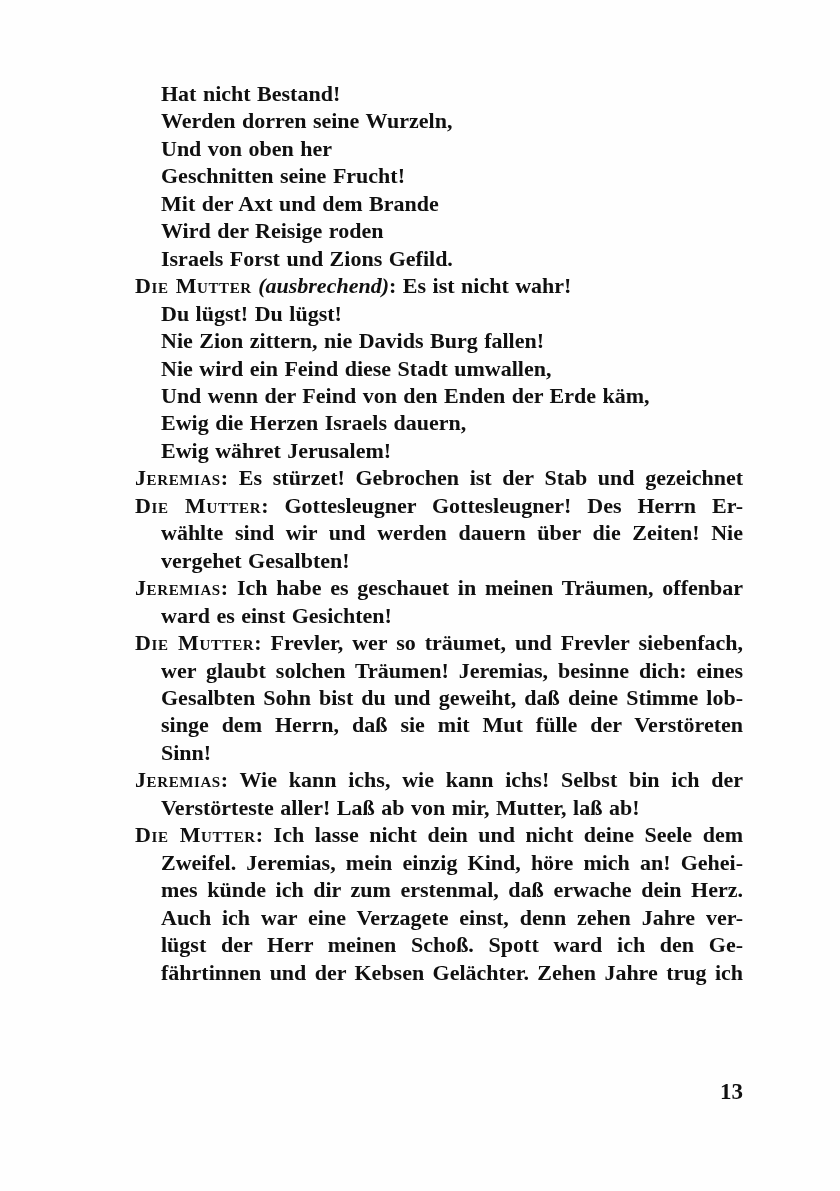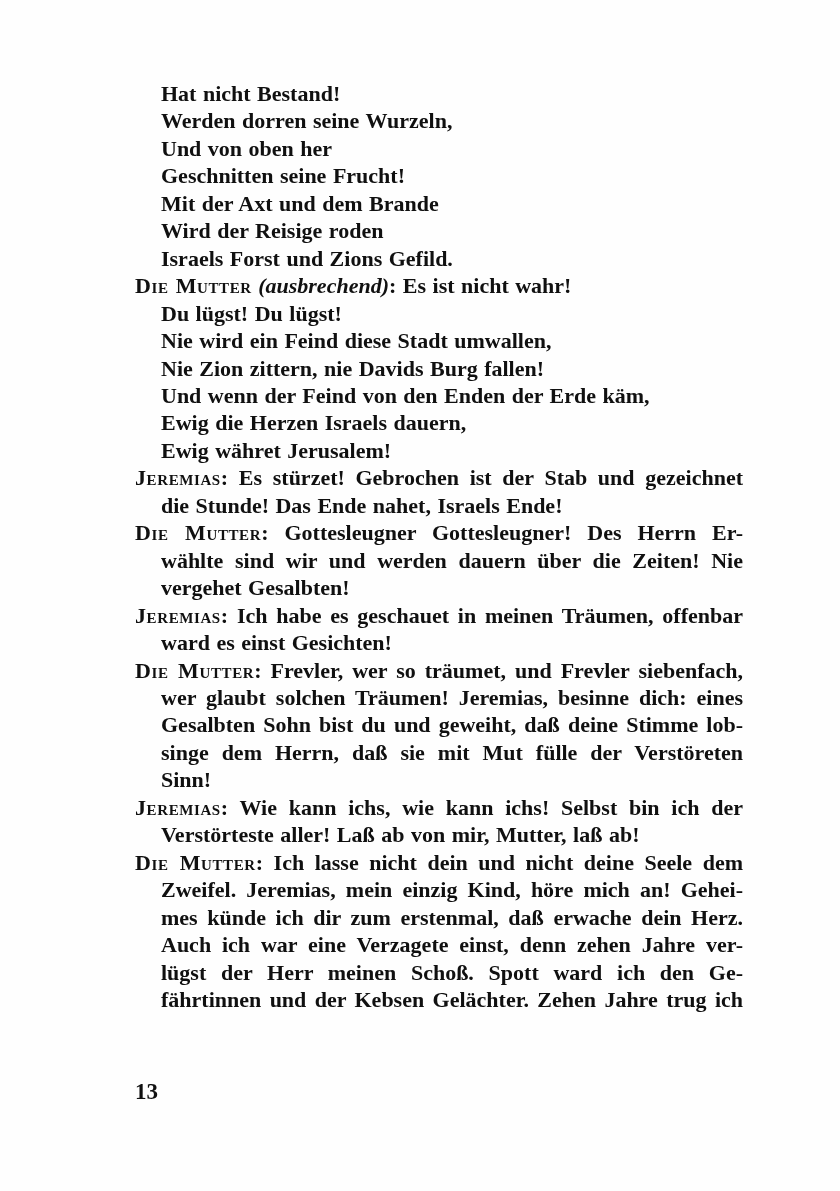--- a/index.html
+++ b/index.html
@@ -37,45 +37,45 @@
     font-variant: small-caps;
     letter-spacing: 0.6px;
     margin-top: 8px;
   }
   .stg { font-style: italic; }
   .pagenum {
     position: absolute;
     left: 135px;
     top: 1079px;
     width: 608px;
+    text-align: right;
     font-size: 23px;
     font-weight: bold;
     color: #101010;
   }
 </style>
 </head>
 <body>
 
 <div class="page-text">
   <div class="line ind"><span>Hat nicht Bestand!</span></div>
   <div class="line ind"><span>Werden dorren seine Wurzeln,</span></div>
   <div class="line ind"><span>Und von oben her</span></div>
   <div class="line ind"><span>Geschnitten seine Frucht!</span></div>
   <div class="line ind"><span>Mit der Axt und dem Brande</span></div>
   <div class="line ind"><span>Wird der Reisige roden</span></div>
   <div class="line ind"><span>Israels Forst und Zions Gefild.</span></div>
   <div class="line"><span class="spk">Die Mutter</span><span class="stg"> (ausbrechend)</span><span>: Es ist nicht wahr!</span></div>
   <div class="line ind"><span>Du lügst! Du lügst!</span></div>
+  <div class="line ind"><span>Nie Zion zittern, nie Davids Burg fallen!</span></div>
   <div class="line ind"><span>Nie wird ein Feind diese Stadt umwallen,</span></div>
-  <div class="line ind"><span>Nie Zion zittern, nie Davids Burg fallen!</span></div>
   <div class="line ind"><span>Und wenn der Feind von den Enden der Erde käm,</span></div>
   <div class="line ind"><span>Ewig die Herzen Israels dauern,</span></div>
   <div class="line ind"><span>Ewig währet Jerusalem!</span></div>
   <div class="line j"><span class="spk">Jeremias</span><span>: Es stürzet! Gebrochen ist der Stab und gezeichnet</span></div>
-  <div class="line ind"><span>die Stunde! Das Ende nahet, Israels Ende!</span></div>
   <div class="line j"><span class="spk">Die Mutter</span><span>: Gottesleugner Gottesleugner! Des Herrn Er-</span></div>
   <div class="line ind j"><span>wählte sind wir und werden dauern über die Zeiten! Nie</span></div>
   <div class="line ind"><span>vergehet Gesalbten!</span></div>
   <div class="line j"><span class="spk">Jeremias</span><span>: Ich habe es geschauet in meinen Träumen, offenbar</span></div>
   <div class="line ind"><span>ward es einst Gesichten!</span></div>
   <div class="line j"><span class="spk">Die Mutter</span><span>: Frevler, wer so träumet, und Frevler siebenfach,</span></div>
   <div class="line ind j"><span>wer glaubt solchen Träumen! Jeremias, besinne dich: eines</span></div>
   <div class="line ind j"><span>Gesalbten Sohn bist du und geweiht, daß deine Stimme lob-</span></div>
   <div class="line ind j"><span>singe dem Herrn, daß sie mit Mut fülle der Verstöreten</span></div>
   <div class="line ind"><span>Sinn!</span></div>

